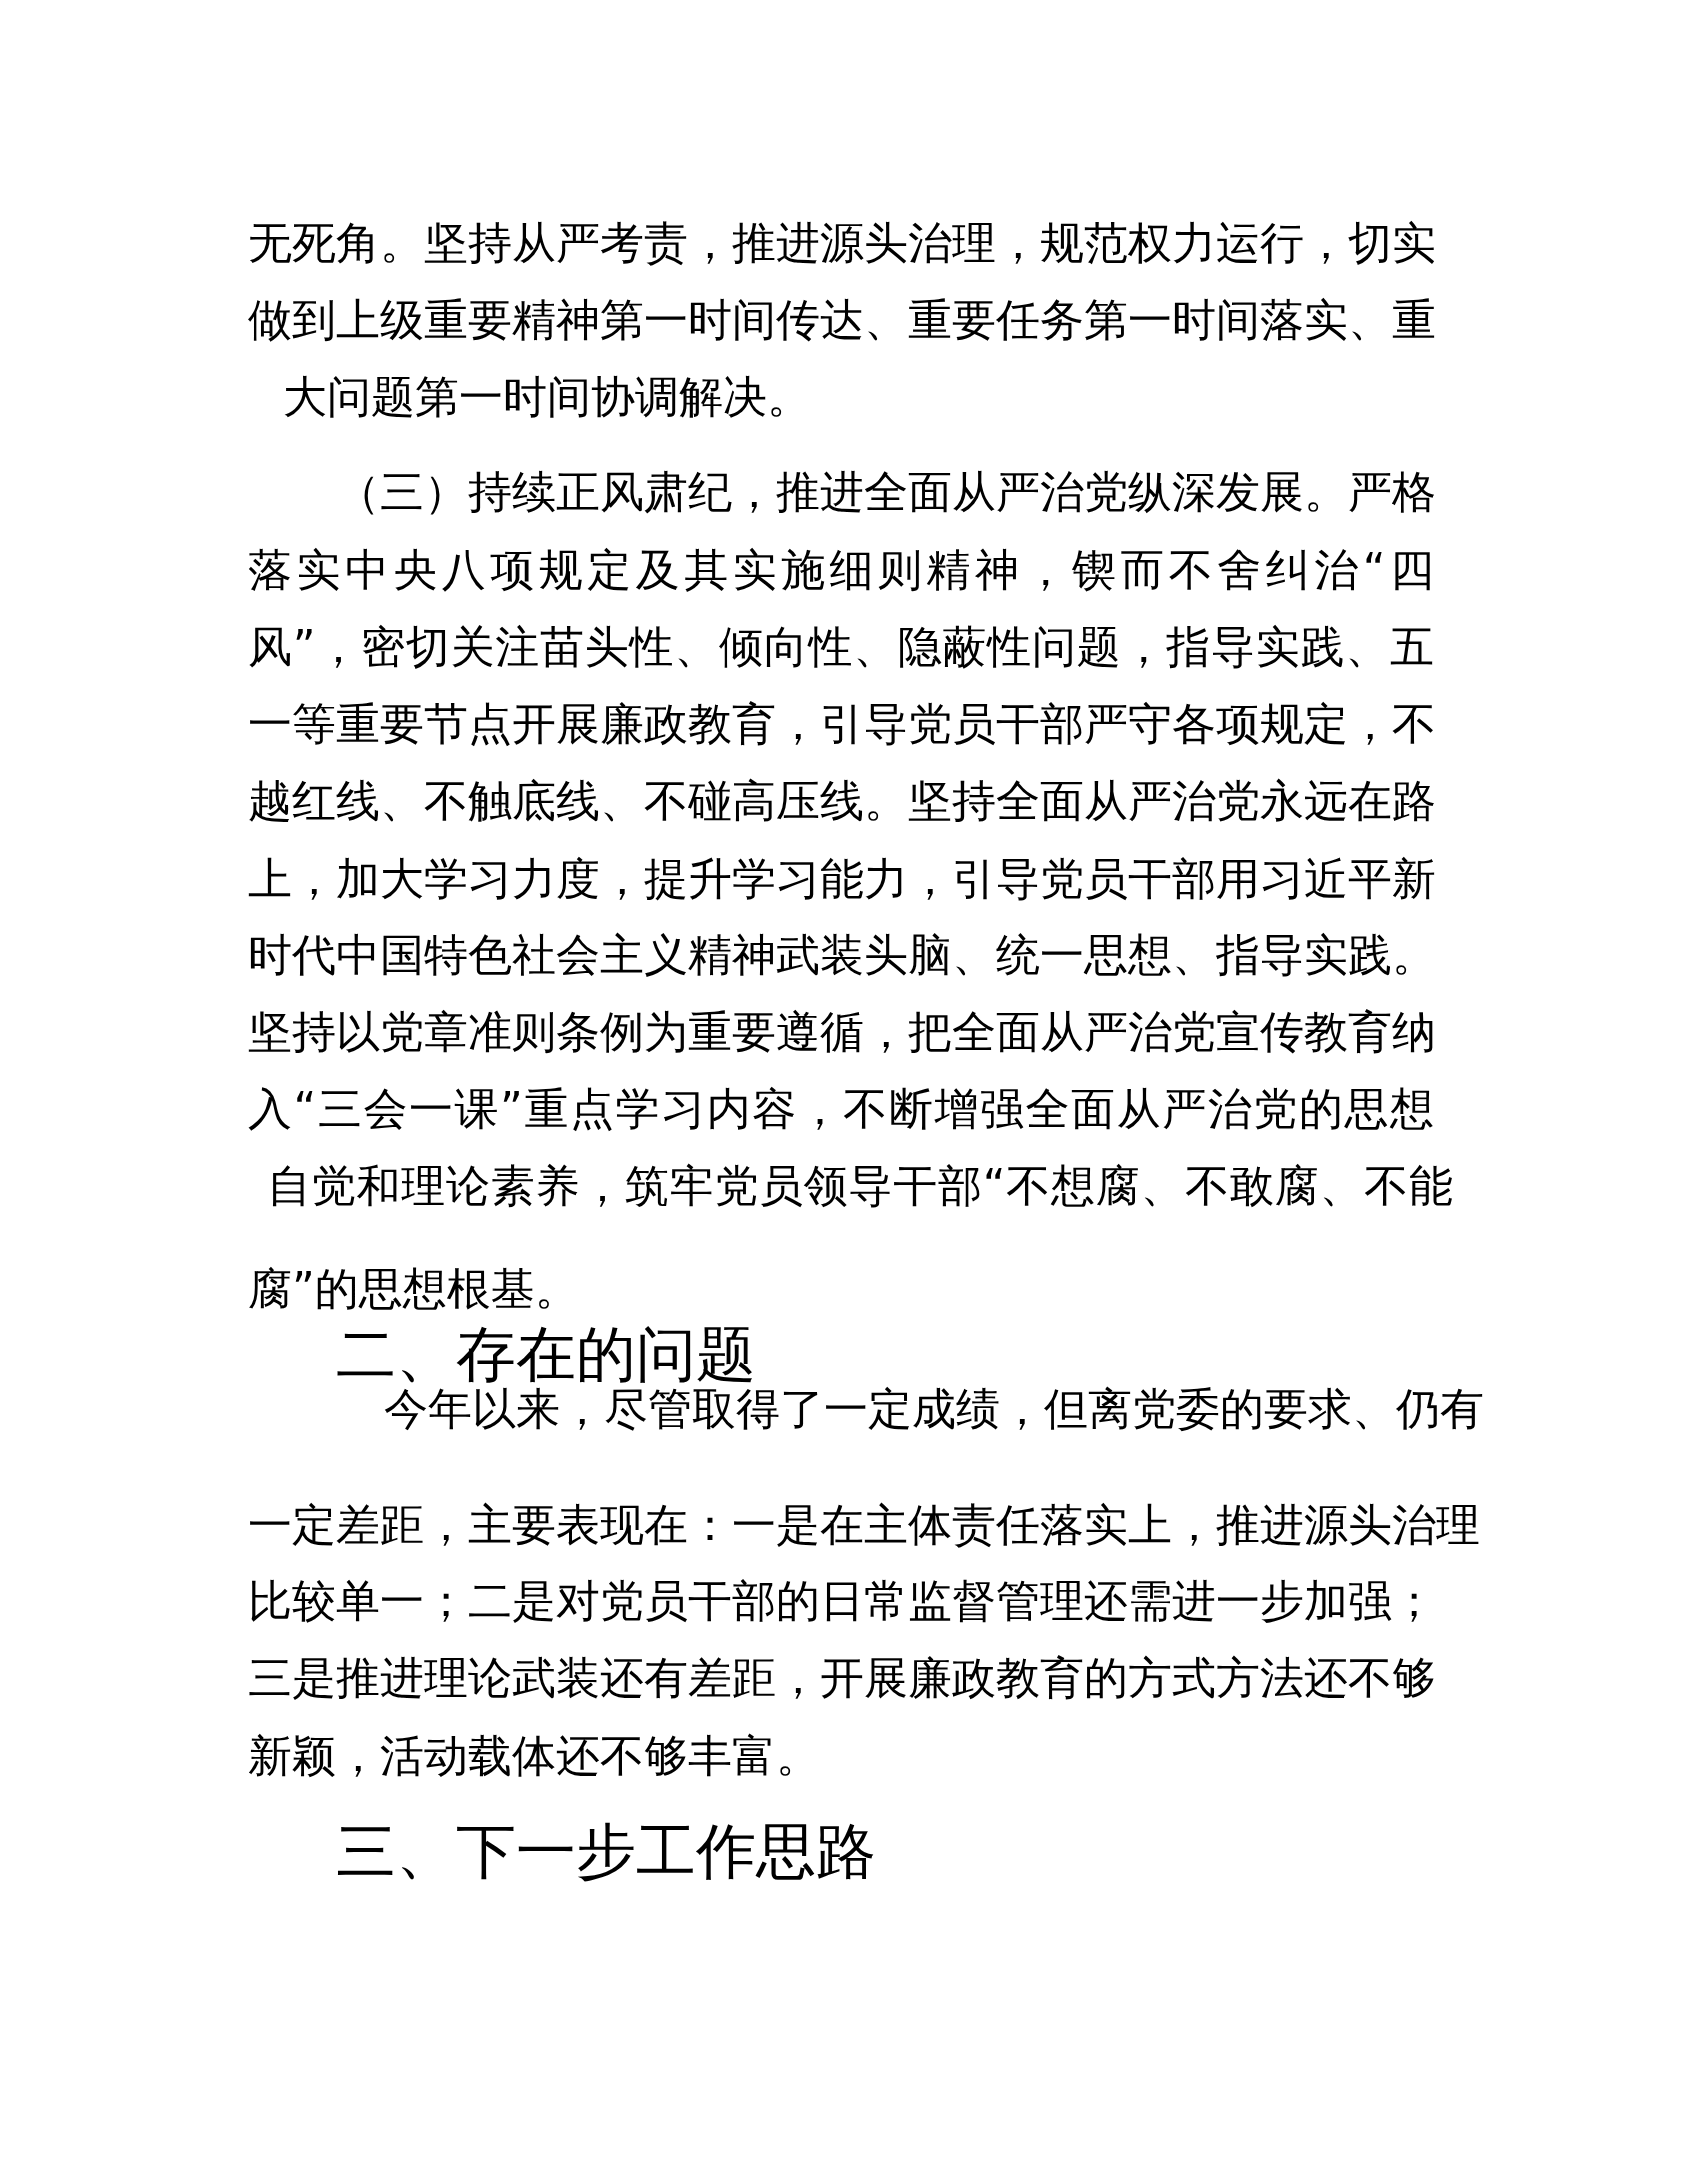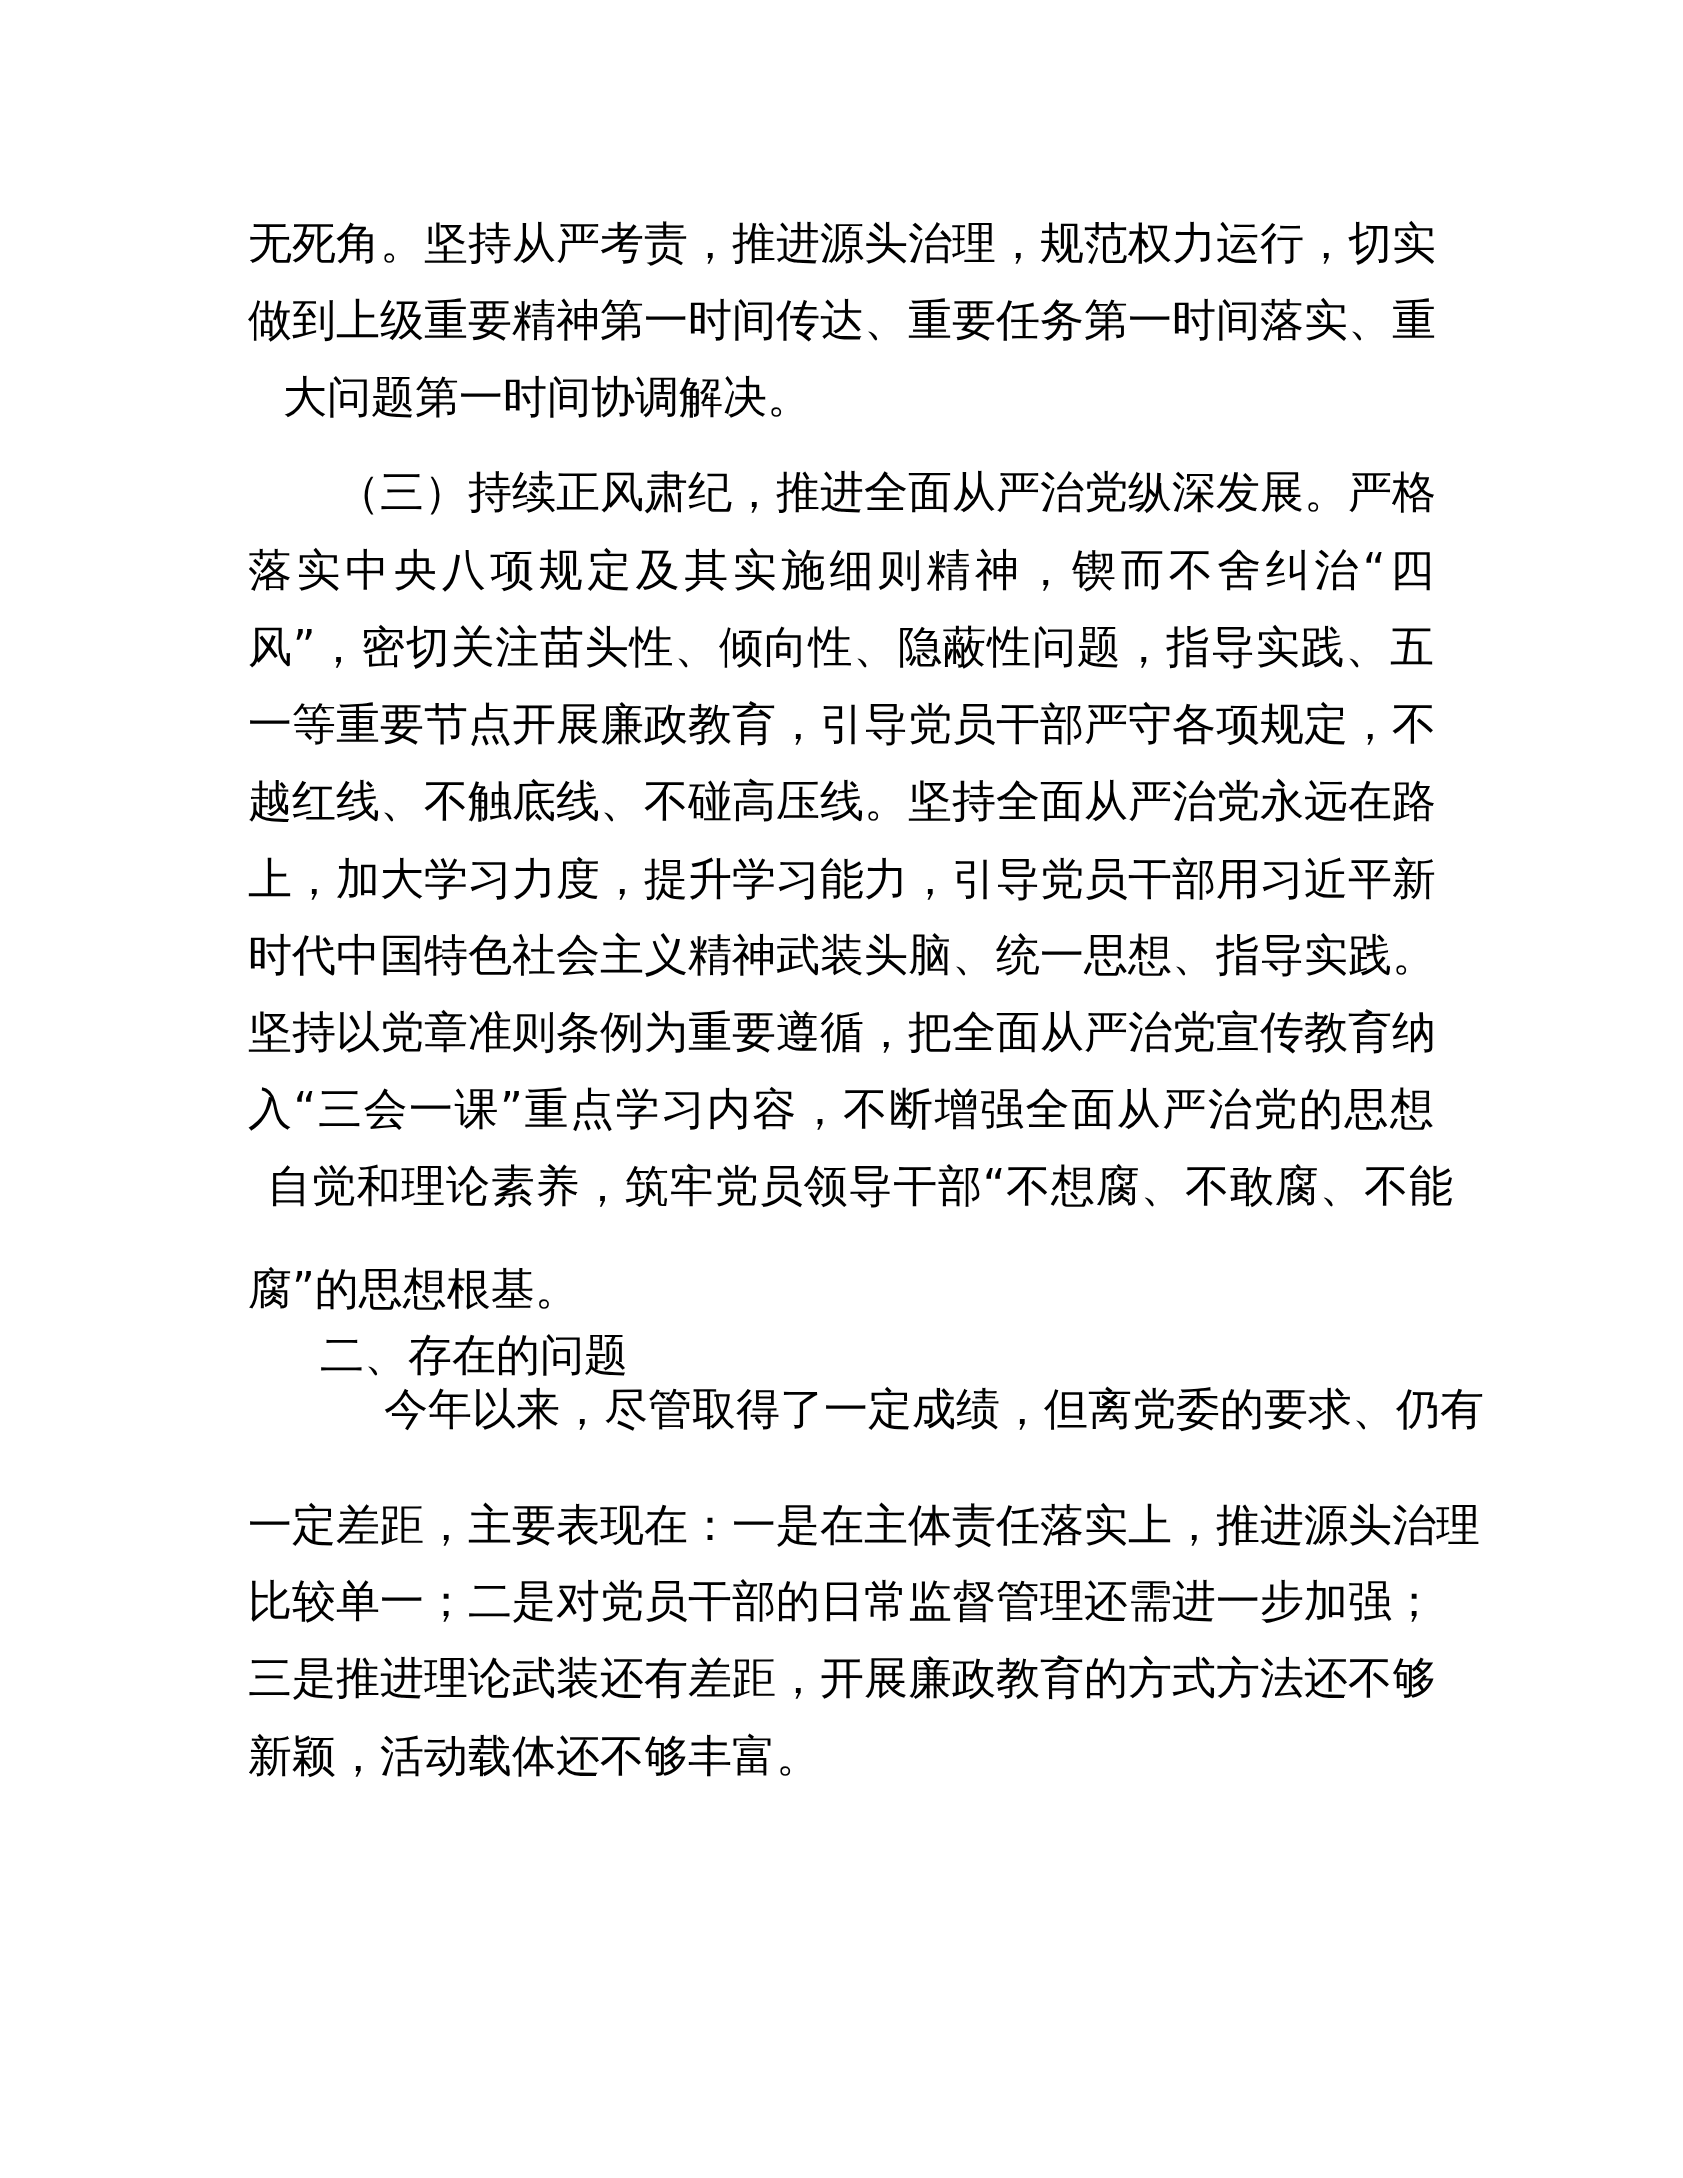--- a/index.html
+++ b/index.html
@@ -40,23 +40,23 @@
     .line.last {
       text-align: left;
       text-align-last: left;
     }
     .line.indent {
       left: 336px;
       width: 1099px;
     }
     .heading {
       position: absolute;
-      left: 320px;
+      left: 336px;
       height: 77px;
-      font-size: 44px;
+      font-size: 60px;
       line-height: 77px;
       white-space: nowrap;
       text-align: left;
     }
   </style>
 </head>
 <body>
 
 <div class="page">
 
@@ -83,15 +83,16 @@
   <div class="heading" style="top:1316px;">二、存在的问题</div>
 
   <div>
     <div class="line indent" style="top:1370px;margin-left:48px;">今年以来，尽管取得了一定成绩，但离党委的要求、仍有</div>
     <div class="line" style="top:1486px;">一定差距，主要表现在：一是在主体责任落实上，推进源头治理</div>
     <div class="line" style="top:1562px;">比较单一；二是对党员干部的日常监督管理还需进一步加强；</div>
     <div class="line" style="top:1639px;">三是推进理论武装还有差距，开展廉政教育的方式方法还不够</div>
     <div class="line last" style="top:1717px;">新颖，活动载体还不够丰富。</div>
   </div>
 
+  <div class="heading" style="top:1813px;">三、下一步工作思路</div>
 
 </div>
 
 
 </body></html>

